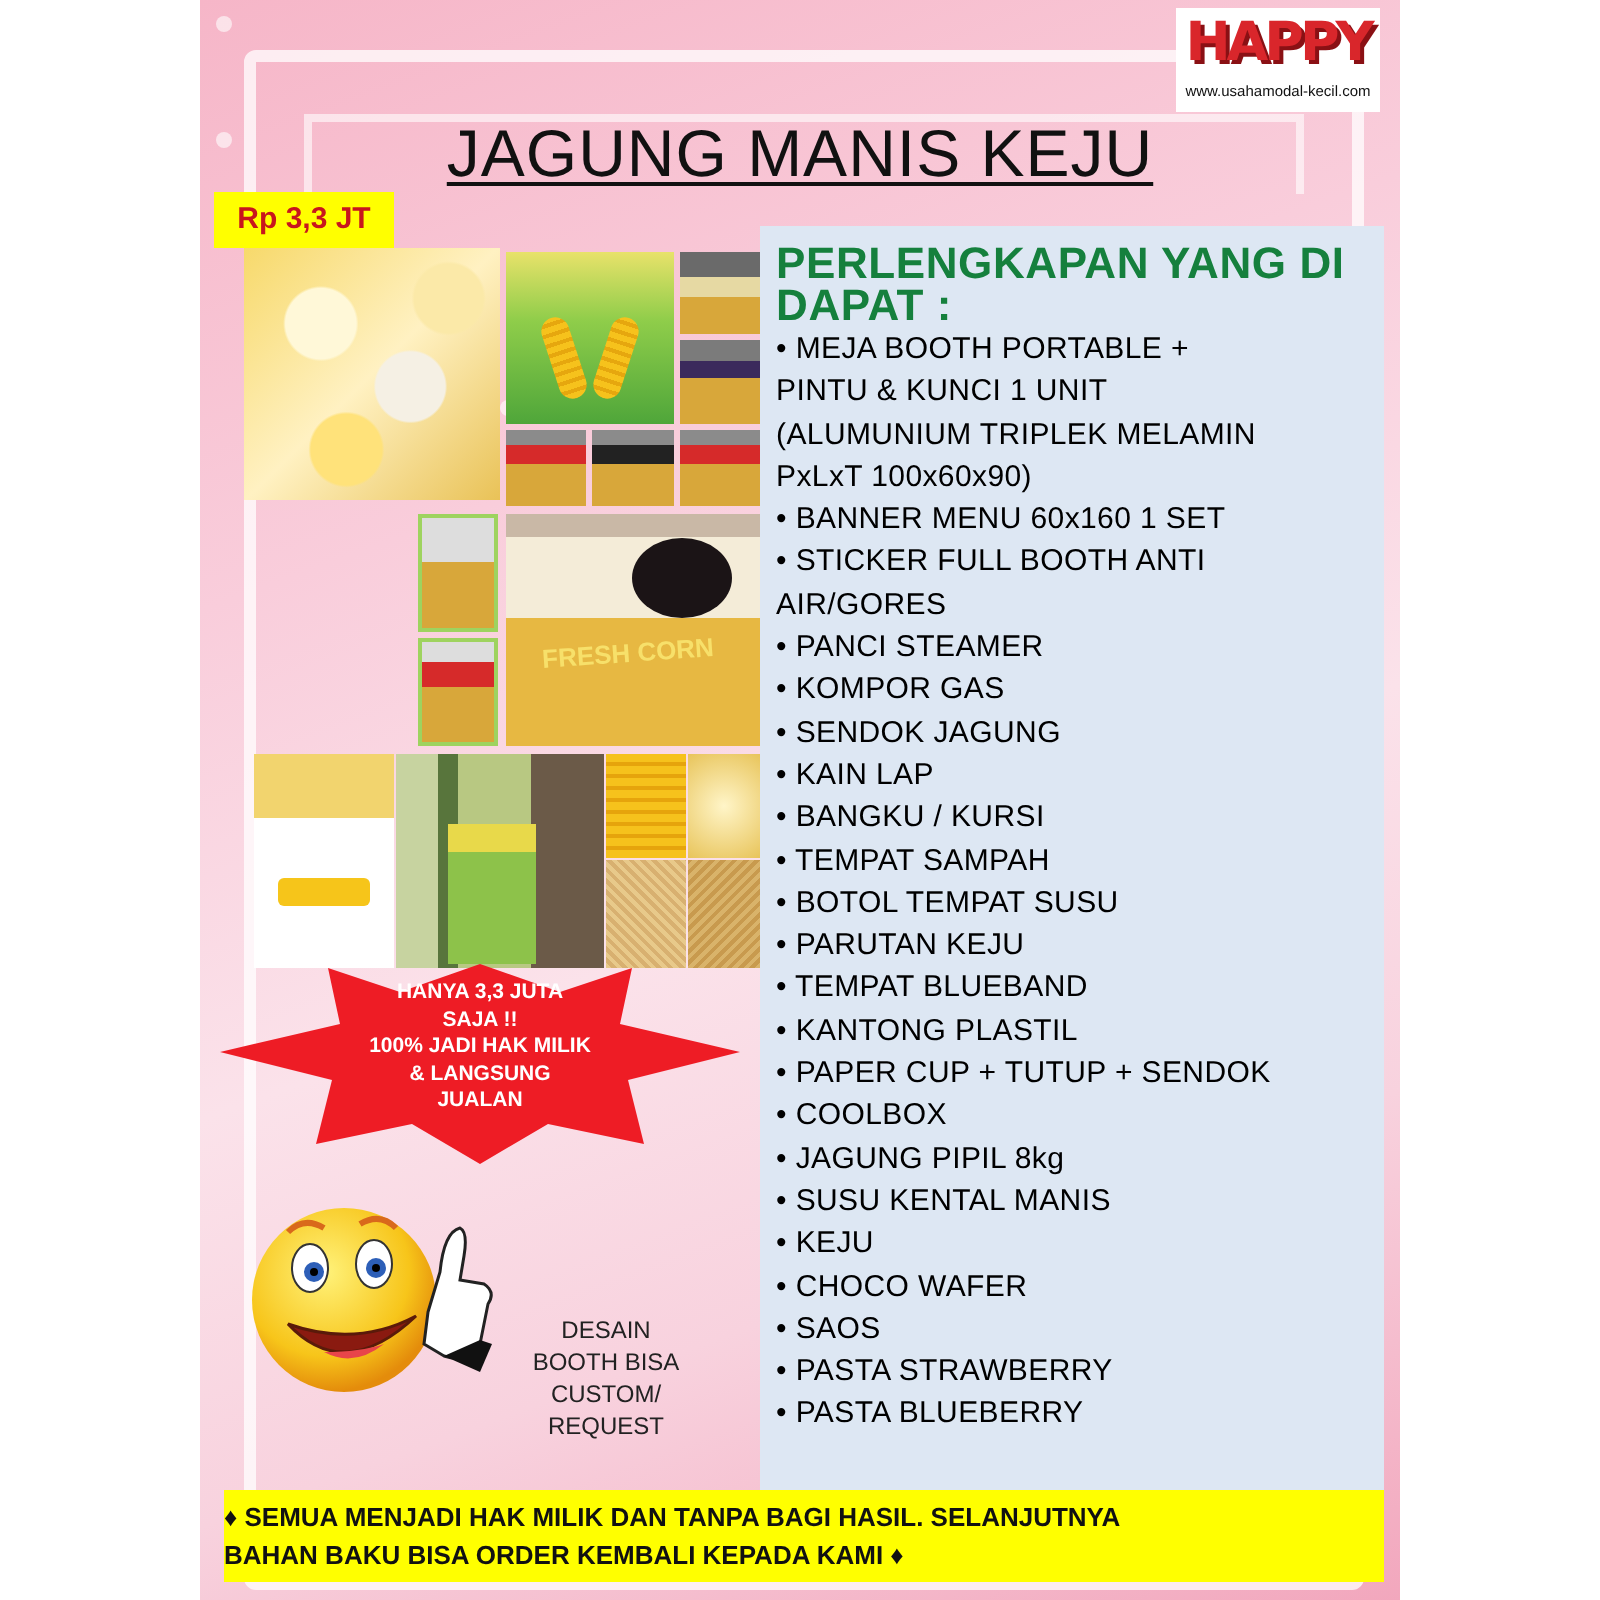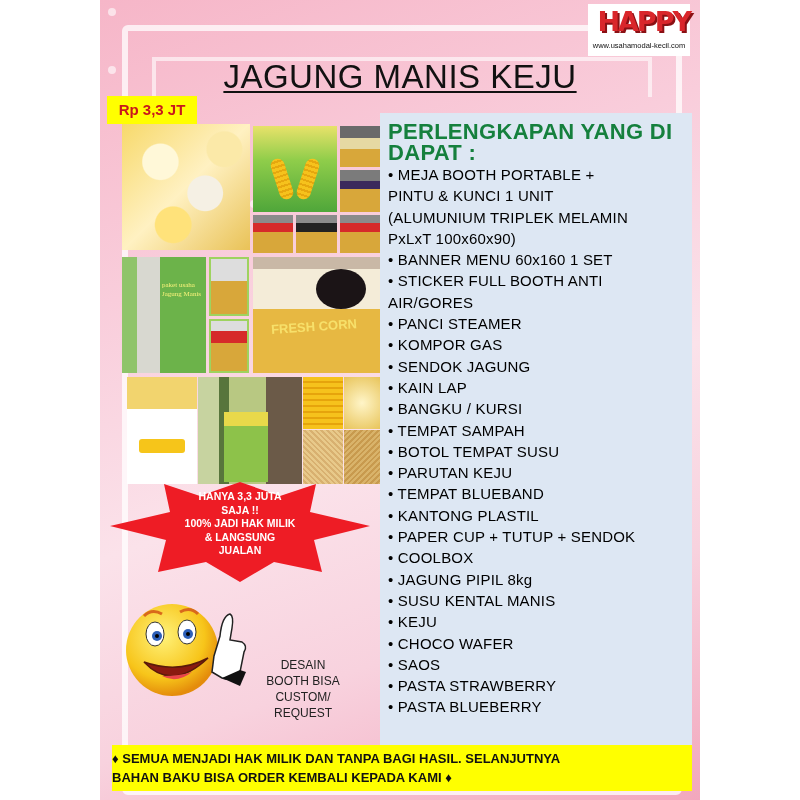--- a/index.html
+++ b/index.html
@@ -21,21 +21,21 @@
     border-right: 4px solid rgba(255,255,255,0.6);
   }
   .sparkle { position: absolute; width: 8px; height: 8px; border-radius: 50%; background: rgba(255,255,255,0.6); }
 
   .logo {
     position: absolute; left: 488px; top: 4px; width: 102px; height: 52px;
     background: #fff; text-align: center; padding-top: 3px;
   }
   .logo-word {
     font-family: "DejaVu Sans", sans-serif; font-weight: 900; font-size: 27px; line-height: 30px;
-    color: #d9262b; letter-spacing: -2px; text-shadow: 2px 2px 0 #8a1014; text-align: right;
+    color: #d9262b; letter-spacing: -2px; text-shadow: 2px 2px 0 #8a1014;
   }
   .logo-url { font-size: 7.5px; font-weight: normal; color: #111; margin-top: 4px; }
 
   .title {
     position: absolute; left: 0; width: 600px; top: 58px; text-align: center;
     font-size: 33px; color: #111; text-decoration: underline; text-decoration-thickness: 2px;
     text-underline-offset: 3px; letter-spacing: 0.5px;
   }
 
   .price-tag {
@@ -128,23 +128,20 @@
     <div class="ph ph-corn-kernels"></div>
     <div class="ph ph-banner">
       <span class="cob" style="left:22px;transform:rotate(-18deg)"></span>
       <span class="cob" style="left:48px;transform:rotate(18deg)"></span>
     </div>
     <div class="ph ph-cup1"></div>
     <div class="ph ph-cup2"></div>
     <div class="ph ph-cup3"></div>
     <div class="ph ph-cup4"></div>
     <div class="ph ph-cup5"></div>
-    <div class="ph ph-booth">
-      <span class="lbl">paket usaha Jagung Manis</span>
-    </div>
     <div class="ph ph-booth-cup1"></div>
     <div class="ph ph-booth-cup2"></div>
     <div class="ph ph-bigcup">
       <span class="choc"></span>
       <span class="lbl">FRESH CORN</span>
     </div>
     <div class="ph ph-cheesecup">
       <span class="brand"></span>
     </div>
     <div class="ph ph-kiosk">

